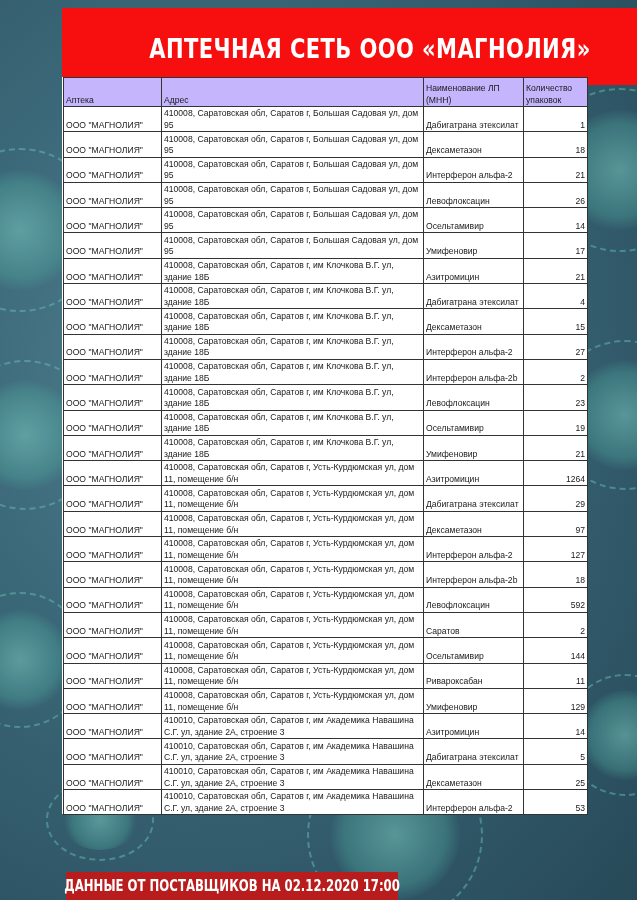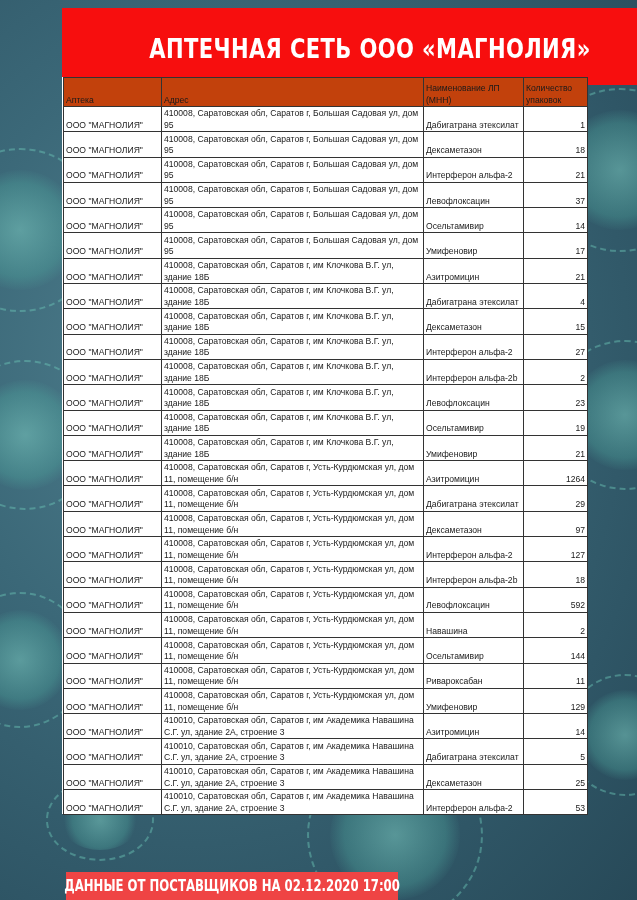--- a/index.html
+++ b/index.html
@@ -33,28 +33,28 @@
   }
   table {
     border-collapse:collapse; width:524px; table-layout:fixed;
     font-family:"Liberation Sans", sans-serif; font-size:8.6px; color:#1a1a1a;
     margin-left:1px;
   }
   th, td {
     border:1px solid #333; padding:0 2px; vertical-align:bottom;
     line-height:11.5px; overflow:hidden; font-weight:normal;
   }
-  th { height:28px; text-align:left; background:#c2410c; }
+  th { height:28px; text-align:left; background:#c4b5fd; }
   th.qty { text-align:left; }
   td { height:24.3px; }
   td.qty { text-align:right; }
   td.pharm { white-space:nowrap; }
   .footer-banner {
     position:absolute; left:66px; top:872px; width:332px; height:28px;
-    background:#ef4444; display:flex; align-items:center; justify-content:center;
+    background:#b91c1c; display:flex; align-items:center; justify-content:center;
   }
   .footer-text {
     color:#ffffff; font-family:"DejaVu Sans", sans-serif; font-weight:bold;
     font-size:15px; transform:scaleX(0.78); white-space:nowrap;
   }
 </style>
 </head>
 <body>
 
 <div class="virus" style="left:-40px;top:170px;width:120px;height:120px;"></div>
@@ -102,21 +102,21 @@
         <tr>
           <td class="pharm">ООО "МАГНОЛИЯ"</td>
           <td class="addr">410008, Саратовская обл, Саратов г, Большая Садовая ул, дом 95</td>
           <td class="drug">Интерферон альфа-2</td>
           <td class="qty">21</td>
         </tr>
         <tr>
           <td class="pharm">ООО "МАГНОЛИЯ"</td>
           <td class="addr">410008, Саратовская обл, Саратов г, Большая Садовая ул, дом 95</td>
           <td class="drug">Левофлоксацин</td>
-          <td class="qty">37</td>
+          <td class="qty">26</td>
         </tr>
         <tr>
           <td class="pharm">ООО "МАГНОЛИЯ"</td>
           <td class="addr">410008, Саратовская обл, Саратов г, Большая Садовая ул, дом 95</td>
           <td class="drug">Осельтамивир</td>
           <td class="qty">14</td>
         </tr>
         <tr>
           <td class="pharm">ООО "МАГНОЛИЯ"</td>
           <td class="addr">410008, Саратовская обл, Саратов г, Большая Садовая ул, дом 95</td>
@@ -203,21 +203,21 @@
         </tr>
         <tr>
           <td class="pharm">ООО "МАГНОЛИЯ"</td>
           <td class="addr">410008, Саратовская обл, Саратов г, Усть-Курдюмская ул, дом 11, помещение б/н</td>
           <td class="drug">Левофлоксацин</td>
           <td class="qty">592</td>
         </tr>
         <tr>
           <td class="pharm">ООО "МАГНОЛИЯ"</td>
           <td class="addr">410008, Саратовская обл, Саратов г, Усть-Курдюмская ул, дом 11, помещение б/н</td>
-          <td class="drug">Навашина</td>
+          <td class="drug">Саратов</td>
           <td class="qty">2</td>
         </tr>
         <tr>
           <td class="pharm">ООО "МАГНОЛИЯ"</td>
           <td class="addr">410008, Саратовская обл, Саратов г, Усть-Курдюмская ул, дом 11, помещение б/н</td>
           <td class="drug">Осельтамивир</td>
           <td class="qty">144</td>
         </tr>
         <tr>
           <td class="pharm">ООО "МАГНОЛИЯ"</td>

